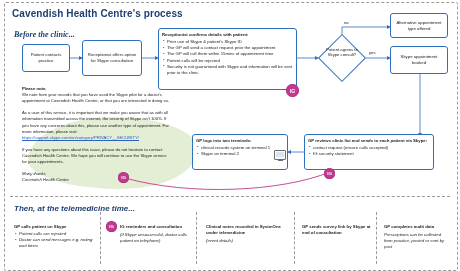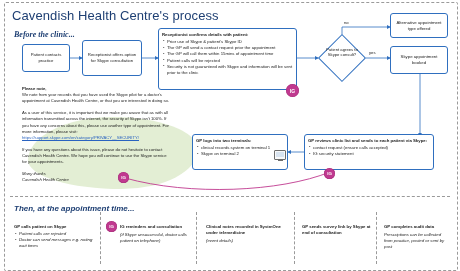--- a/index.html
+++ b/index.html
@@ -7,21 +7,21 @@
     width:460px;height:271px;
     background:#ffffff;
     font-family:"Liberation Sans", sans-serif;
     color:#222;
     overflow:hidden;
     position:relative;
   }
   .page{position:absolute;left:0;top:0;width:460px;height:271px;}
   .title{
     position:absolute;left:12px;top:8px;
-    font-size:13px;font-weight:normal;color:#1e3f73;
+    font-size:10px;font-weight:bold;color:#1e3f73;
     letter-spacing:0.1px;
   }
   .section-head{
     position:absolute;
     font-size:8px;font-style:italic;font-weight:bold;color:#1e3f73;
   }
   .sec1{left:14px;top:30px;font-family:Liberation Serif, serif;}
   .sec2{left:14px;top:204px;}
 
   .dashbox{
@@ -127,21 +127,21 @@
 </head>
 <body>
 
 <div class="page">
 
   <div class="dashbox" style="left:4px;top:2px;width:452px;height:267px;"></div>
 
   <div class="title">Cavendish Health Centre's process</div>
 
   <div class="section-head sec1">Before the clinic...</div>
-  <div class="section-head sec2">Then, at the appointment time...</div>
+  <div class="section-head sec2">Then, at the telemedicine time...</div>
 
   <div class="hdiv" style="left:10px;top:196px;width:440px;"></div>
 
   <div class="greenblob" style="left:28px;top:117px;width:170px;height:72px;"></div>
 
   <svg class="lines" viewBox="0 0 460 271">
     <defs>
       <marker id="ar" markerWidth="5" markerHeight="5" refX="4" refY="2.5" orient="auto">
         <path d="M0,0 L5,2.5 L0,5 z" fill="#2f6fbf"></path>
       </marker>

